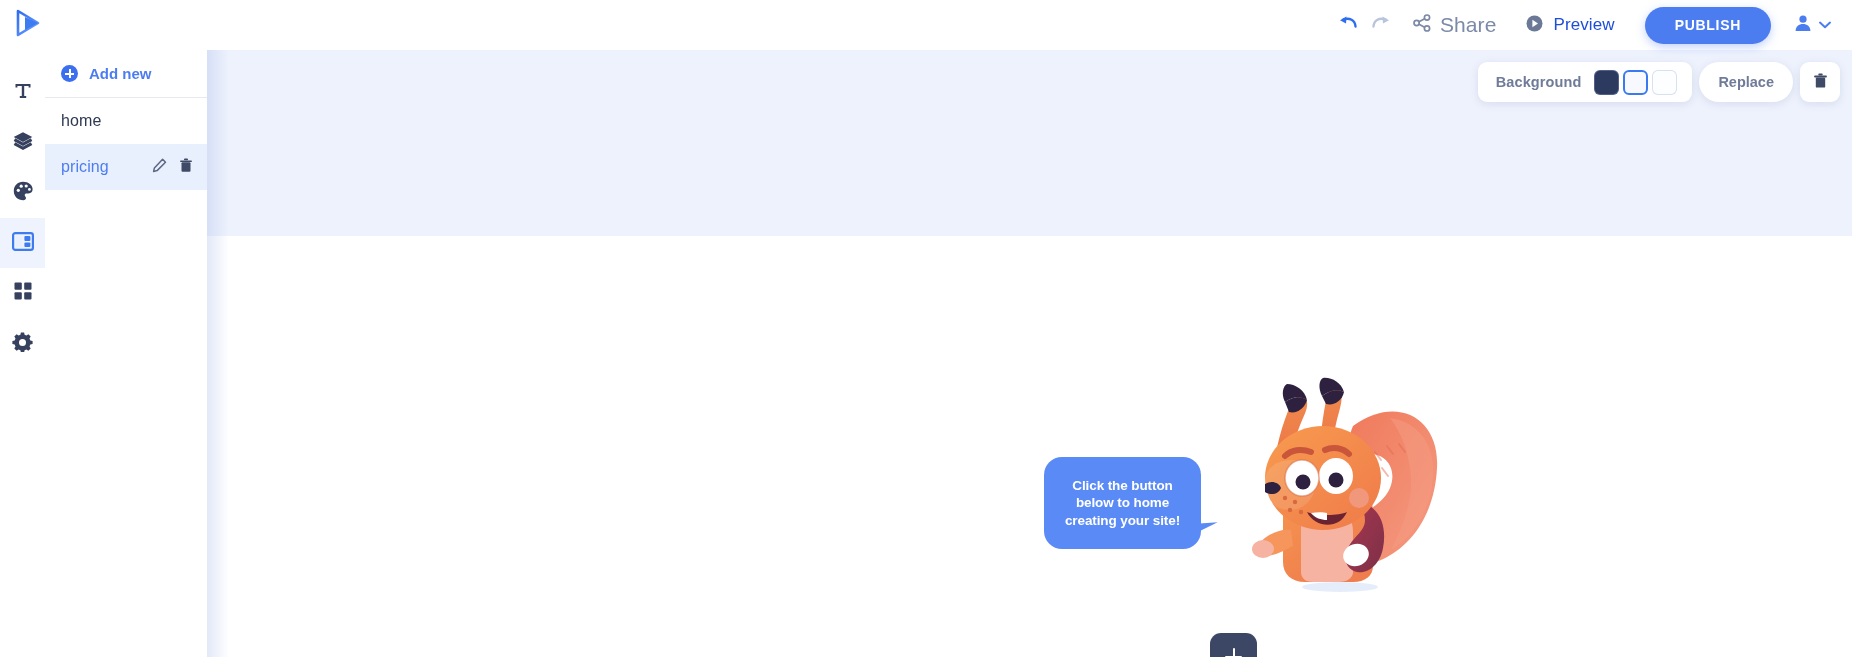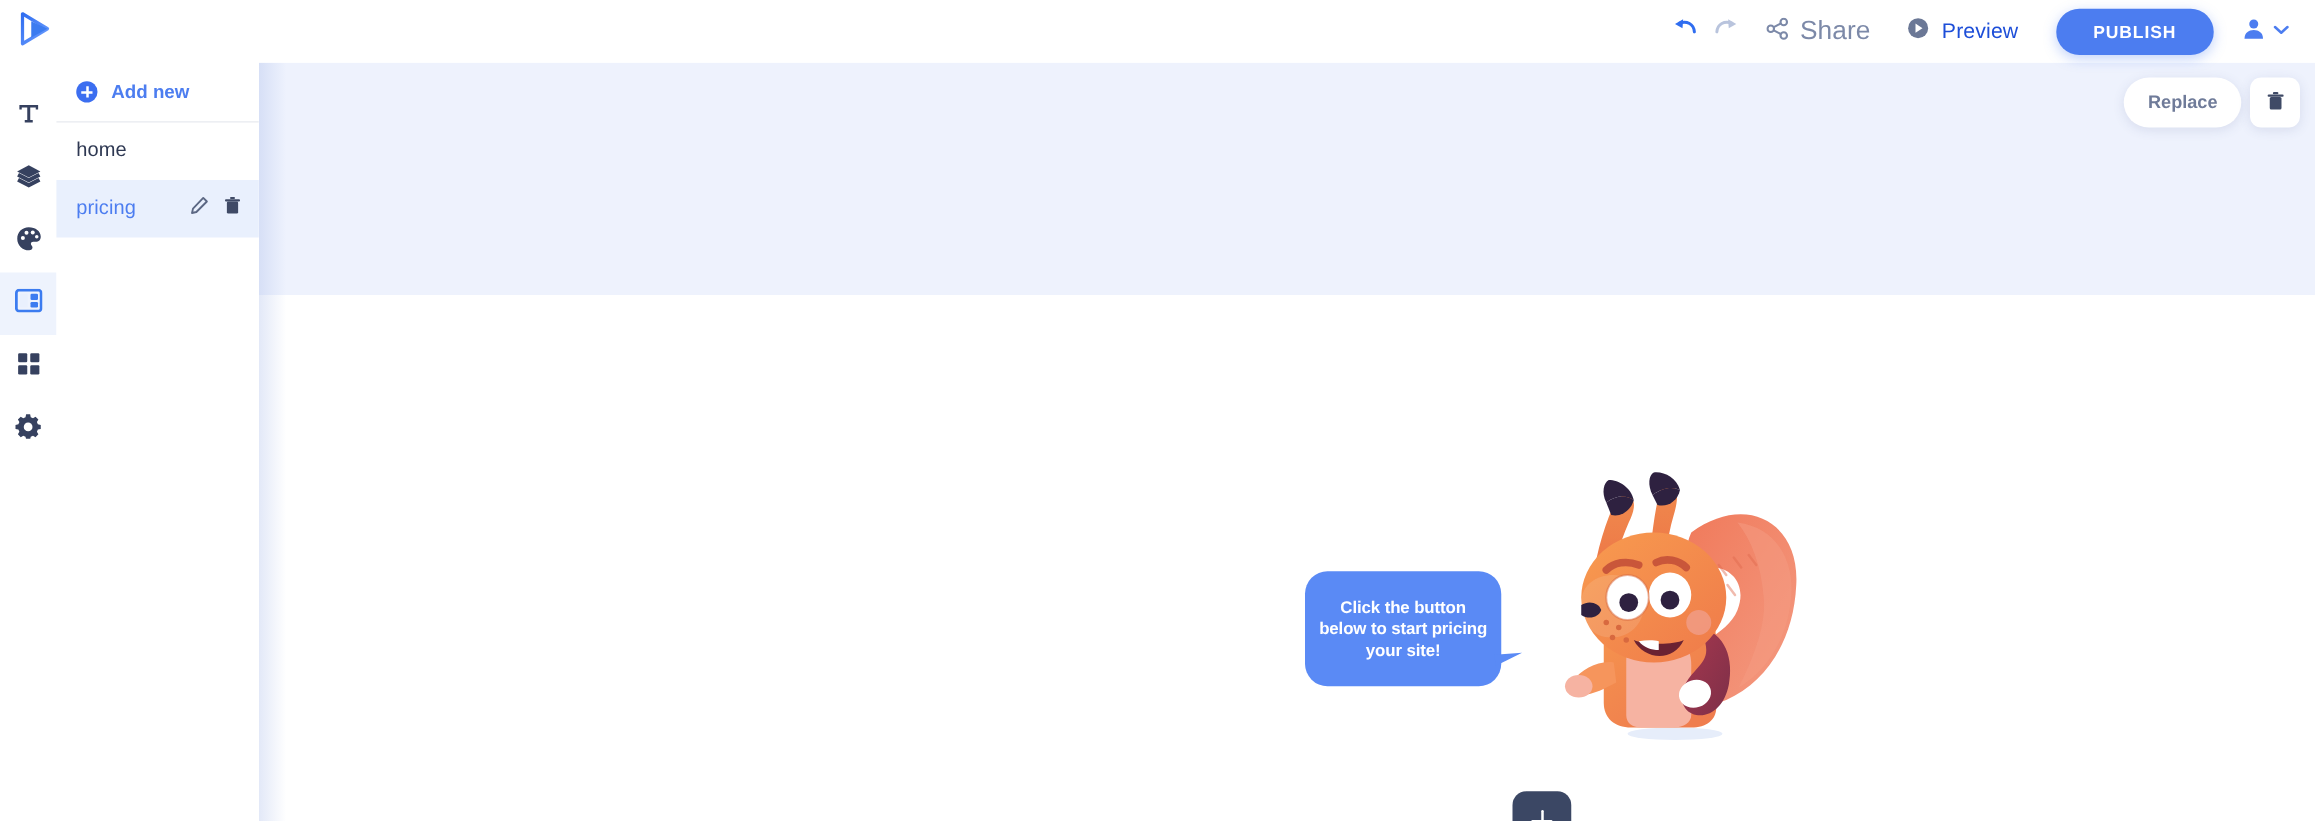--- a/index.html
+++ b/index.html
@@ -512,21 +512,21 @@
 
   <div class="site-nav">
     <span class="site-nav-link">Home</span>
     <span class="site-nav-link">pricing</span>
     <span class="site-nav-link">add link</span>
   </div>
 
   <div class="hero">
 
     <div class="bubble">
-      <span class="bubble-text">Click the button below to start pricing your site!</span>
+      <span class="bubble-text">Click the button below to home creating your site!</span>
     </div>
     <div class="bubble-tail"></div>
 
     <div class="mascot">
       <svg width="210" height="240" viewBox="0 0 210 240">
         <defs>
           <linearGradient id="tailG" x1="0" y1="0" x2="1" y2="1">
             <stop offset="0" stop-color="#f0795a"></stop>
             <stop offset="1" stop-color="#f49b82"></stop>
           </linearGradient>
@@ -612,20 +612,28 @@
         <path d="M76 153 C82 152 88 152 92 153 L92 160 C86 160 80 158 76 153 Z" fill="#ffffff"></path>
       </svg>
     </div>
   </div>
 
   <button class="add-block-btn"></button>
 </div>
 
 <div class="bg-toolbar">
 
+  <div class="bg-panel">
+    <span class="bg-label">Background</span>
+    <span class="swatches">
+      <span class="swatch" style="background:#2b3a5e"></span>
+      <span class="swatch selected" style="background:#f7f9fe"></span>
+      <span class="swatch" style="background:#fdfeff"></span>
+    </span>
+  </div>
 
   <button class="replace-btn">Replace</button>
 
   <button class="delete-btn">
     <span>
       <svg width="15" height="16" viewBox="0 0 15 16">
         <rect x="2.8" y="4.6" width="9.4" height="10" rx="1.2" fill="#3f4a66"></rect>
         <rect x="1.1" y="2.6" width="12.8" height="1.8" rx=".9" fill="#3f4a66"></rect>
         <rect x="5.3" y="0.6" width="4.4" height="1.8" rx=".9" fill="#3f4a66"></rect>
       </svg>

